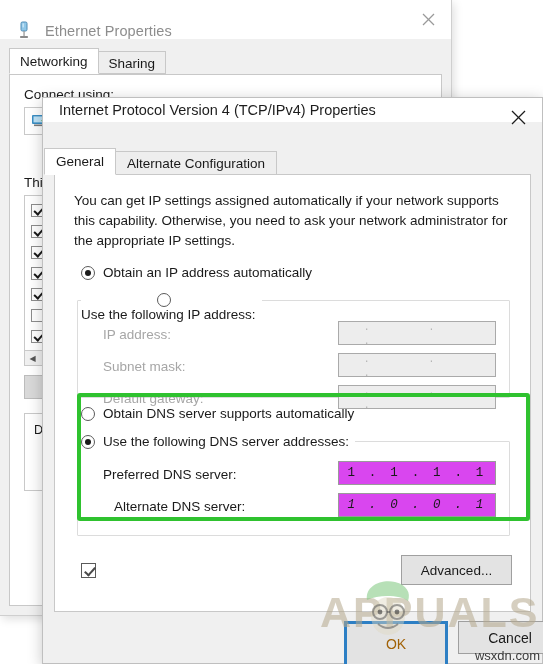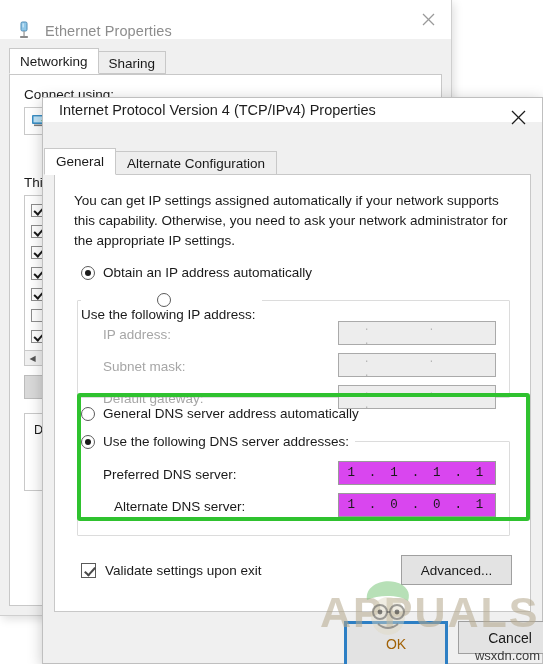--- a/index.html
+++ b/index.html
@@ -347,21 +347,21 @@
   .lbl-ip   { left: 48px; top: 152px; }
   .lbl-sub  { left: 48px; top: 184px; }
   .lbl-gw   { left: 48px; top: 216px; }
   .box-ip   { left: 283px; top: 146px; }
   .box-sub  { left: 283px; top: 178px; }
   .box-gw   { left: 283px; top: 210px; }
 
   .lbl-pdns { left: 48px; top: 292px; }
   .lbl-adns { left: 59px; top: 324px; }
   .box-pdns { left: 283px; top: 286px; }
-  .box-adns { left: 283px; top: 318px; }
+  .box-adns { left: 283px; top: 318px; font-style: italic; }
 
   
   .highlight {
     position: absolute;
     left: 22px; top: 218px;
     width: 453px; height: 128px;
     border: 4px solid #2fc22f;
     border-radius: 3px;
     pointer-events: none;
     z-index: 6;
@@ -597,21 +597,21 @@
 
         <div class="field-label lbl-gw">Default gateway:</div>
         <div class="octet-box box-gw">
           <span class="octet-dots">. . .</span>
         </div>
 
         <div class="groupbox gb-dns"></div>
 
         <div class="radio-row r-auto-dns">
           <span class="radio"></span>
-          <span>General DNS server address automatically</span>
+          <span>Obtain DNS server supports automatically</span>
         </div>
 
         <div class="radio-row r-manual-dns">
           <span class="radio on"></span>
           <span>Use the following DNS server addresses:</span>
         </div>
 
         <div class="field-label enabled lbl-pdns">Preferred DNS server:</div>
         <div class="octet-box enabled box-pdns">
           <span class="octet-text">1 . 1 . 1 . 1</span>
@@ -619,21 +619,20 @@
 
         <div class="field-label enabled lbl-adns">Alternate DNS server:</div>
         <div class="octet-box enabled box-adns">
           <span class="octet-text">1 . 0 . 0 . 1</span>
         </div>
 
         <div class="highlight"></div>
 
         <div class="validate-row">
           <span class="checkbox on"></span>
-          <span>Validate settings upon exit</span>
         </div>
 
         <div class="adv-btn">Advanced...</div>
       </div>
 
       <div class="ok-btn">OK</div>
       <div class="cancel-btn">Cancel</div>
     </div>
   </div>
 

